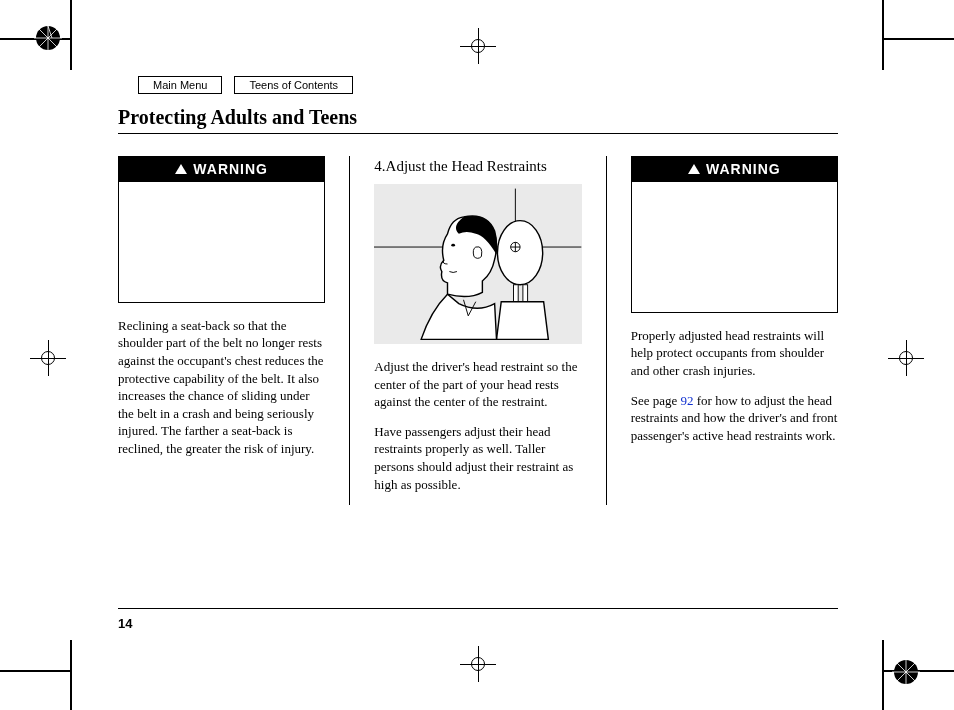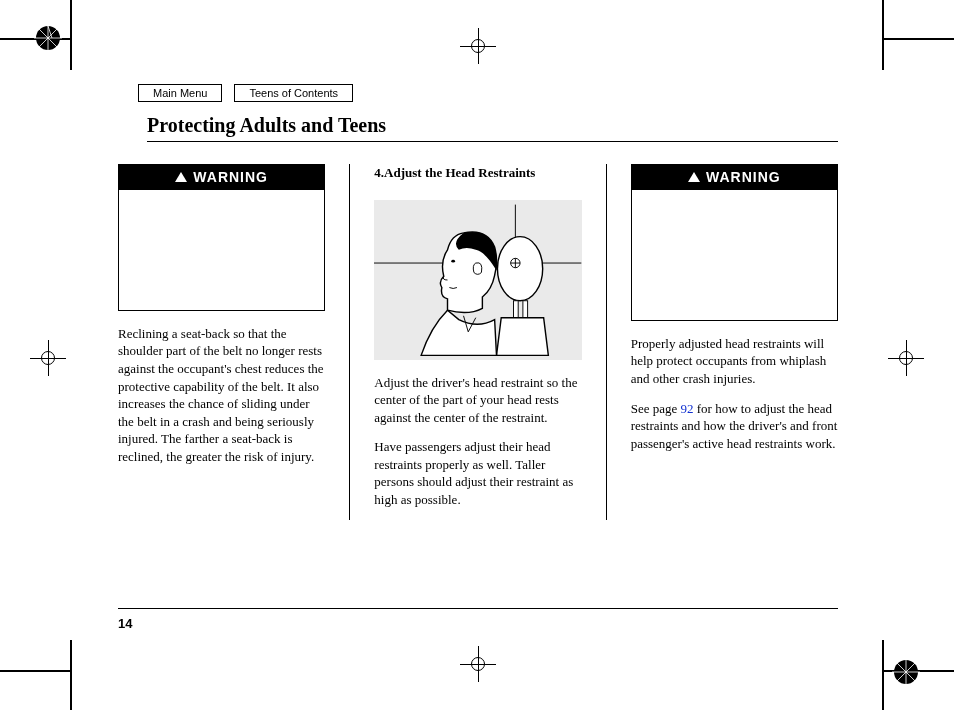--- a/index.html
+++ b/index.html
@@ -37,40 +37,39 @@
   .crossmark::before { left: 50%; top: 0; width: 1px; height: 100%; }
   .crossmark::after  { top: 50%; left: 0; height: 1px; width: 100%; }
   .crossmark .circ {
     position: absolute; left: 50%; top: 50%;
     width: 14px; height: 14px; margin: -7px 0 0 -7px;
     border: 1px solid #000; border-radius: 50%;
   }
 
   .page {
     position: absolute;
-    left: 118px; top: 84px;
+    left: 118px; top: 76px;
     width: 720px;
   }
   .nav-btns { display: flex; gap: 12px; margin-bottom: 12px; margin-left: 20px;}
   .nav-btn {
     font-family: Arial, sans-serif;
     font-size: 11px;
     border: 1px solid #000;
     padding: 2px 14px;
     background: #fff;
     cursor: pointer;
   }
   .title {
     font-size: 20px;
     font-weight: bold;
     font-family: Georgia, serif;
     border-bottom: 1px solid #000;
     padding-bottom: 4px;
     margin-bottom: 22px;
-    margin-left: 29px;
   }
   .cols { display: flex; gap: 24px; }
   .col { flex: 1; font-size: 13px; line-height: 1.35; }
   .divider { width: 1px; background: #000; }
   .warning-box {
     border: 1px solid #000;
     margin-bottom: 14px;
   }
   .warning-header {
     background: #000;
@@ -92,23 +91,23 @@
     border-left: 6px solid transparent;
     border-right: 6px solid transparent;
     border-bottom: 10px solid #fff;
     position: relative;
   }
   .warning-body { height: 120px; }
   .short-body { height: 130px; }
   .col p { margin-bottom: 12px; text-align: left;}
   .link { color: #1030d0; text-align: right; }
   .subhead {
-    font-weight: bold;
-    font-size: 13px;
-    margin-bottom: 18px;
+    font-weight: normal;
+    font-size: 15px;
+    margin-bottom: 8px;
   }
   .illus {
     background: #eaeaea;
     height: 160px;
     margin-bottom: 14px;
     display: flex;
     align-items: center;
     justify-content: center;
     overflow: hidden;
   }
@@ -238,21 +237,21 @@
     <div class="divider"></div>
 
     <div class="col">
       <div class="warning-box">
         <div class="warning-header">
           <span class="tri"></span>
           <span>WARNING</span>
         </div>
         <div class="warning-body short-body"></div>
       </div>
-      <p>Properly adjusted head restraints will help protect occupants from whiplash and other crash injuries.</p>
+      <p>Properly adjusted head restraints will help protect occupants from shoulder and other crash injuries.</p>
       <p>
         <span>See page </span><a class="link">92</a><span> for how to adjust the head restraints and how the driver's and front passenger's active head restraints work.</span>
       </p>
     </div>
 
   </div>
 </div>
 
 <div class="pagenum-line"></div>
 <div class="pagenum">14</div>

